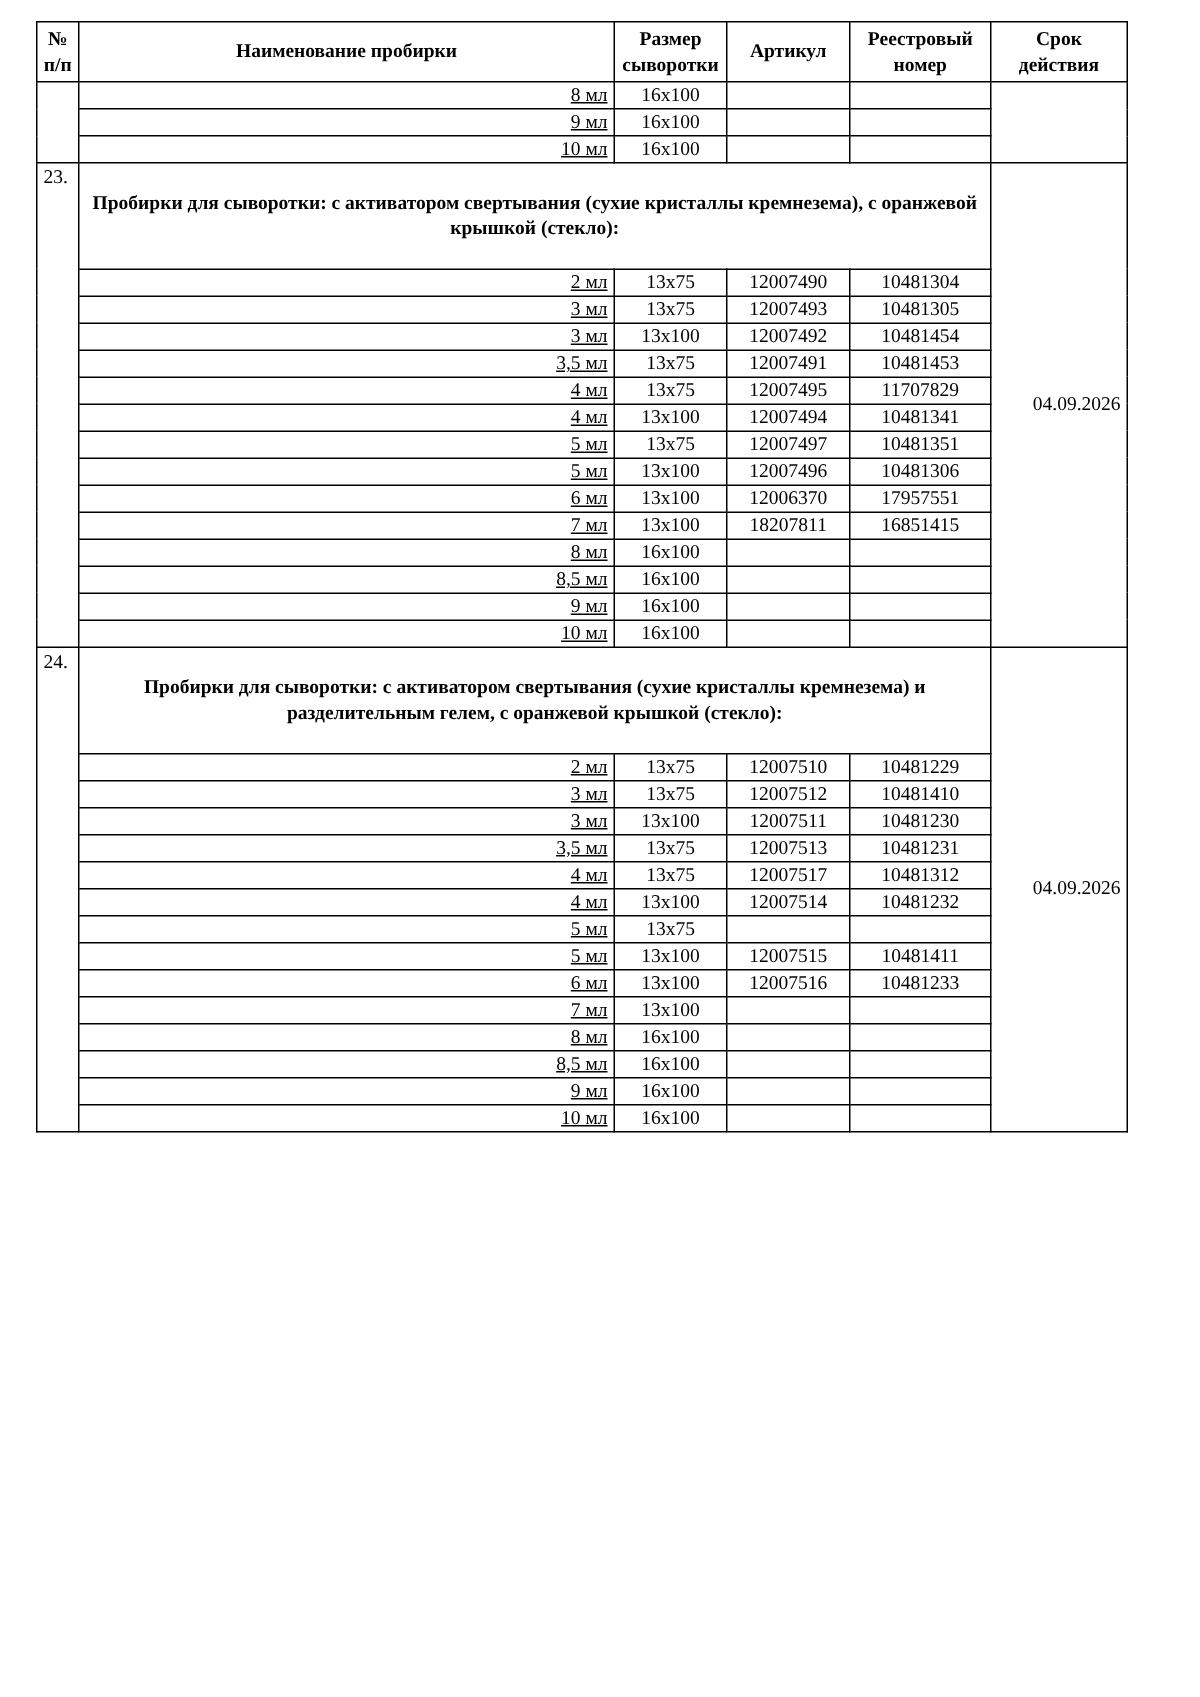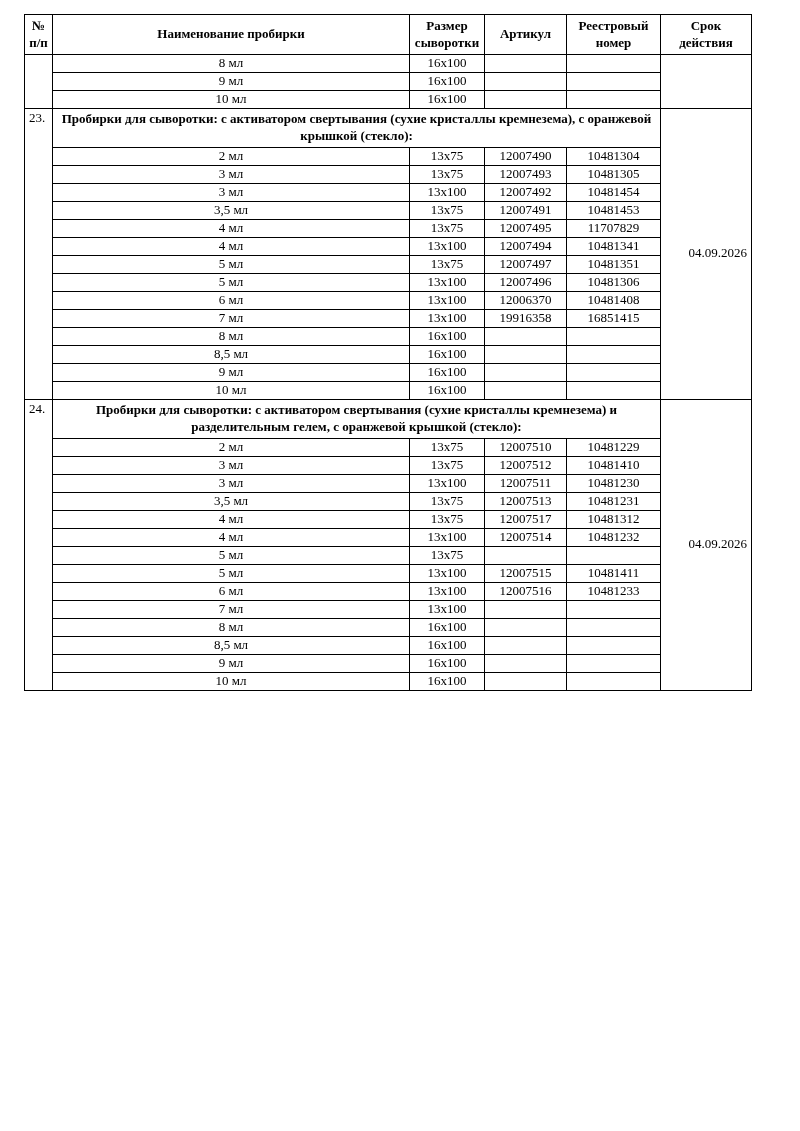--- a/index.html
+++ b/index.html
@@ -34,36 +34,36 @@
   .doc th {
     font-weight: bold;
     text-align: center;
     vertical-align: middle;
     white-space: pre-line;
     padding: 2px 2px;
   }
   .header-row  { height: 40px; }
   .data-row    { height: 18px; }
   .section-row { height: 36px; }
-  td.name     { text-align: center; }
+  td.name     { text-align: right; text-decoration: underline; }
   td.size, td.article, td.registry { text-align: center; }
   td.num-cell {
     text-align: left;
     vertical-align: top;
     padding-top: 1px;
   }
   td.validity-cell {
     text-align: right;
     vertical-align: middle;
   }
   td.section-title {
     font-weight: bold;
     text-align: center;
     vertical-align: middle;
-    padding: 2px 6px;
+    padding: 18px 6px;
   }
 </style>
 </head>
 <body>
 
 <div class="page">
   <table class="doc">
     <colgroup>
       <col style="width:28px">
       <col style="width:357px">
@@ -159,26 +159,26 @@
       <tr class="data-row">
         <td class="name">5 мл</td>
         <td class="size">13x100</td>
         <td class="article">12007496</td>
         <td class="registry">10481306</td>
       </tr>
       <tr class="data-row">
         <td class="name">6 мл</td>
         <td class="size">13x100</td>
         <td class="article">12006370</td>
-        <td class="registry">10481408</td>
+        <td class="registry">17957551</td>
       </tr>
       <tr class="data-row">
         <td class="name">7 мл</td>
         <td class="size">13x100</td>
-        <td class="article">19916358</td>
+        <td class="article">18207811</td>
         <td class="registry">16851415</td>
       </tr>
       <tr class="data-row">
         <td class="name">8 мл</td>
         <td class="size">16x100</td>
         <td class="article"></td>
         <td class="registry"></td>
       </tr>
       <tr class="data-row">
         <td class="name">8,5 мл</td>

